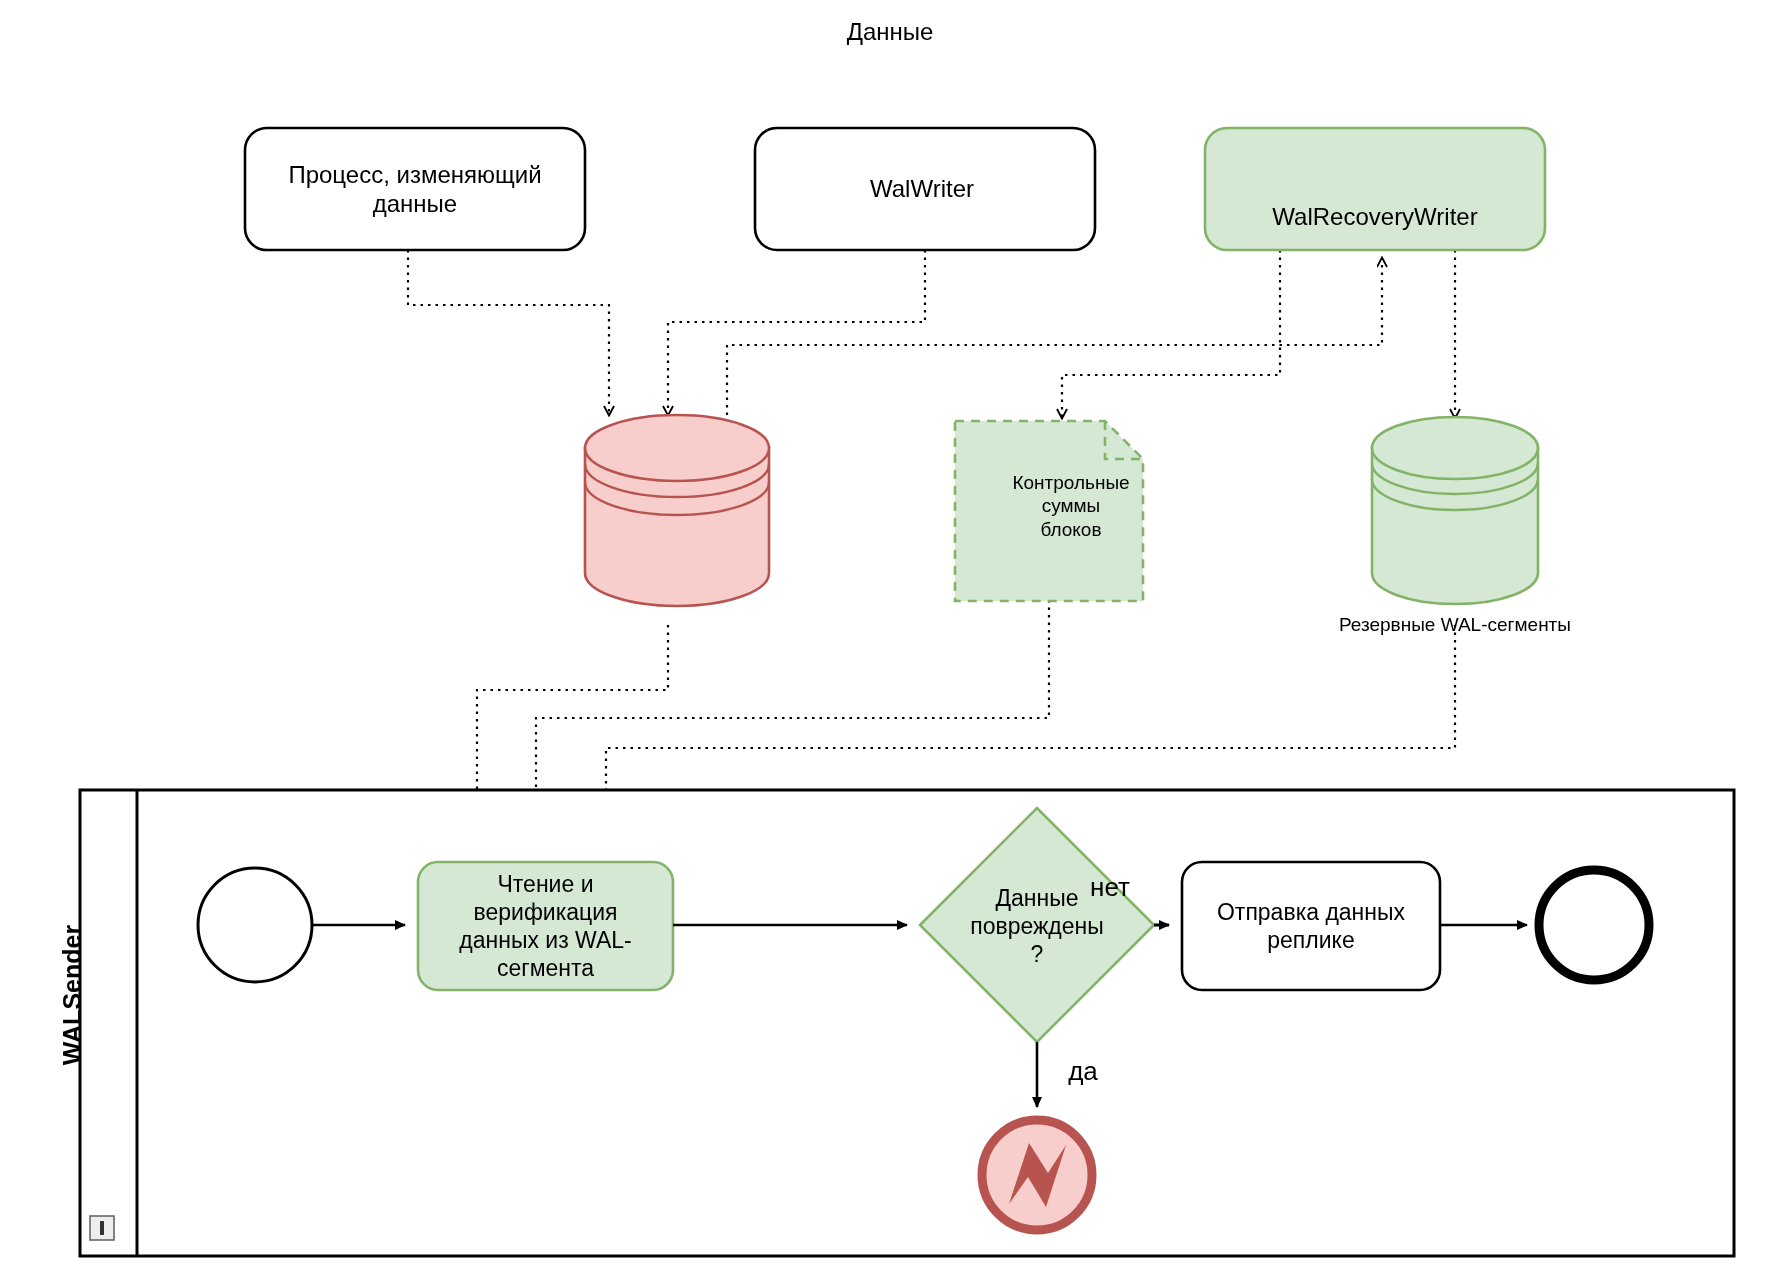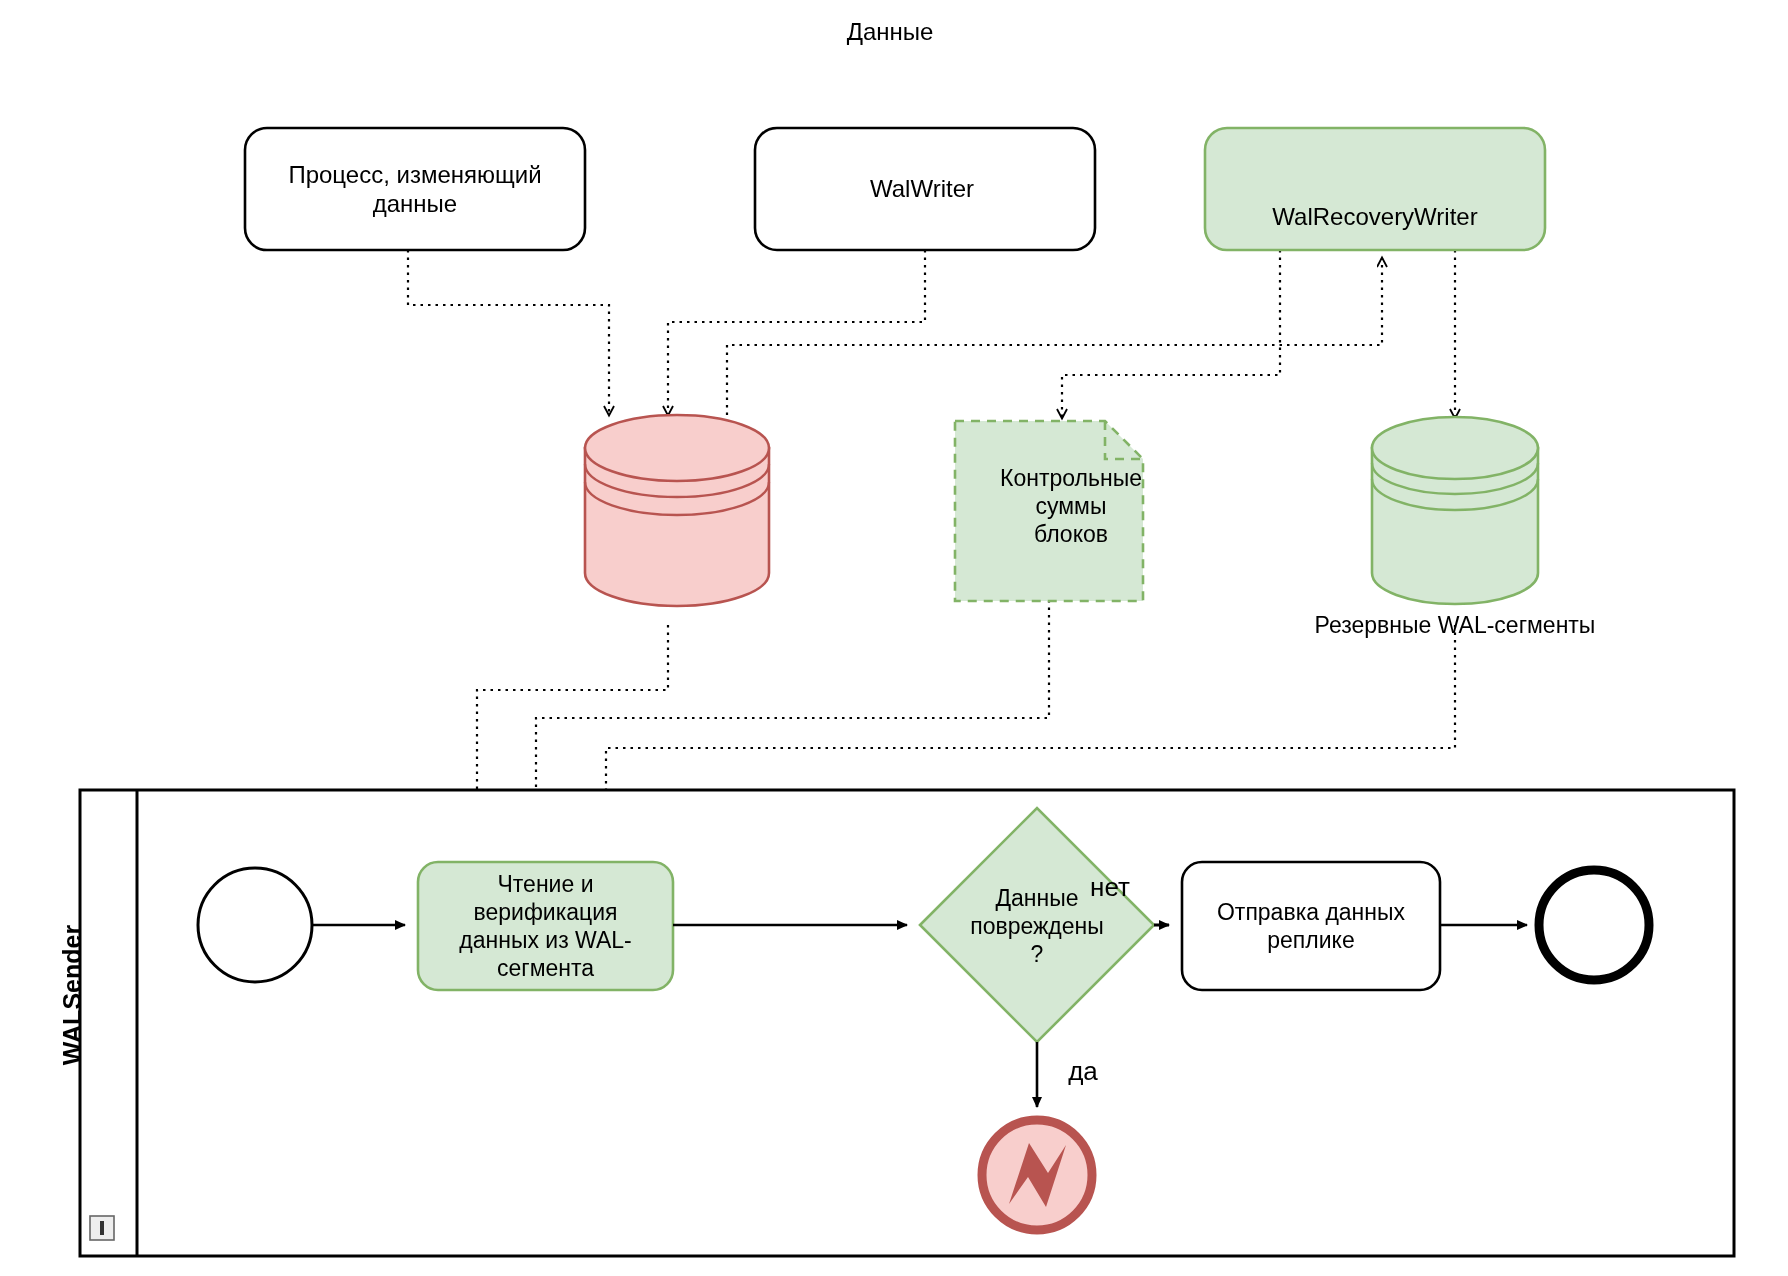--- a/index.html
+++ b/index.html
@@ -39,21 +39,21 @@
   .title-master {
     font-size: 24px;
   }
   .box-label {
     font-size: 24px;
   }
   .task-label {
     font-size: 23px;
   }
   .store-label {
-    font-size: 23px;
+    font-size: 19px;
   }
   .flow-label {
     font-size: 26px;
   }
   .pool-title {
     position: absolute;
     font-size: 25px;
     font-weight: bold;
     transform-origin: center center;
     display: flex;

